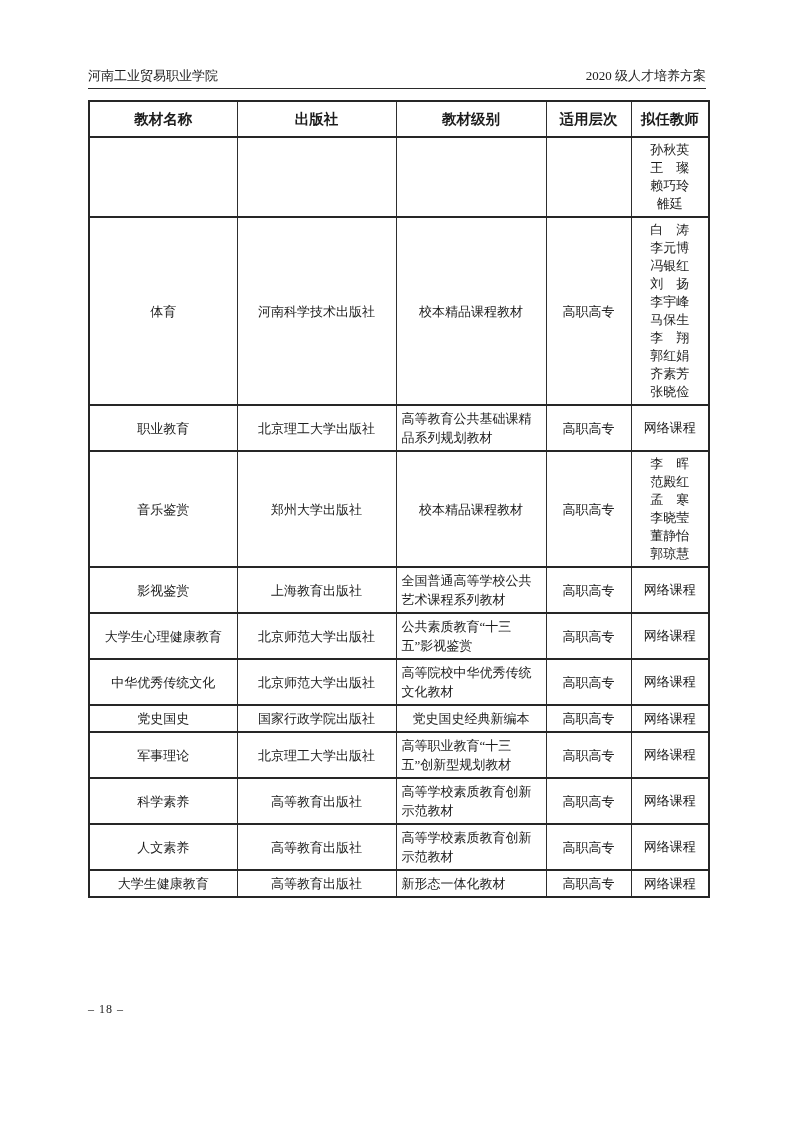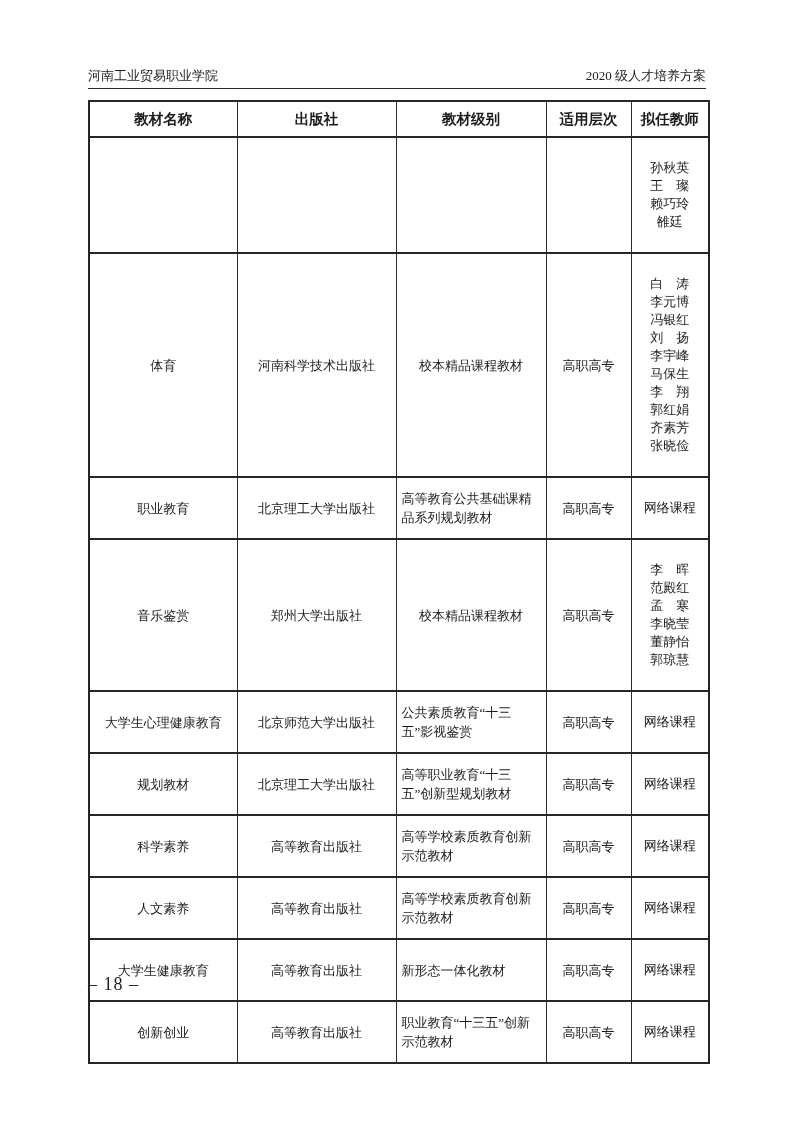--- a/index.html
+++ b/index.html
@@ -56,27 +56,27 @@
     padding: 4px;
   }
   td {
     font-size: 13px;
     line-height: 19px;
     padding: 3px 5px;
     height: 24px;
   }
   td.align-left { text-align: left; }
   td.align-center { text-align: center; }
-  td[data-name="cell-teachers"] { padding: 21px 2px; }
+  td[data-name="cell-teachers"] { padding: 3px 2px; }
   td[data-name="cell-teachers"] div { line-height: 18px; }
   .doc-footer {
     position: absolute;
     left: 88px;
-    top: 974px;
-    font-size: 18px;
+    top: 1002px;
+    font-size: 12px;
     letter-spacing: 1px;
   }
 </style>
 </head>
 <body>
 
 <div class="page" data-name="document-page">
 
   <div class="doc-header" data-name="document-header">
     <span data-name="school-name">河南工业贸易职业学院</span>
@@ -148,30 +148,57 @@
           <td data-name="cell-teachers">
             <div data-name="teacher-name">李　晖</div>
             <div data-name="teacher-name">范殿红</div>
             <div data-name="teacher-name">孟　寒</div>
             <div data-name="teacher-name">李晓莹</div>
             <div data-name="teacher-name">董静怡</div>
             <div data-name="teacher-name">郭琼慧</div>
           </td>
         </tr>
         <tr data-name="table-row">
+          <td data-name="cell-textbook-name">影视鉴赏</td>
+          <td data-name="cell-publisher">上海教育出版社</td>
+          <td data-name="cell-level" class="align-left">全国普通高等学校公共艺术课程系列教材</td>
+          <td data-name="cell-audience">高职高专</td>
+          <td data-name="cell-teachers">
+            <div data-name="teacher-name">网络课程</div>
+          </td>
+        </tr>
+        <tr data-name="table-row">
           <td data-name="cell-textbook-name">大学生心理健康教育</td>
           <td data-name="cell-publisher">北京师范大学出版社</td>
           <td data-name="cell-level" class="align-left">公共素质教育“十三五”影视鉴赏</td>
           <td data-name="cell-audience">高职高专</td>
           <td data-name="cell-teachers">
             <div data-name="teacher-name">网络课程</div>
           </td>
         </tr>
         <tr data-name="table-row">
-          <td data-name="cell-textbook-name">规划教材</td>
+          <td data-name="cell-textbook-name">中华优秀传统文化</td>
+          <td data-name="cell-publisher">北京师范大学出版社</td>
+          <td data-name="cell-level" class="align-left">高等院校中华优秀传统文化教材</td>
+          <td data-name="cell-audience">高职高专</td>
+          <td data-name="cell-teachers">
+            <div data-name="teacher-name">网络课程</div>
+          </td>
+        </tr>
+        <tr data-name="table-row">
+          <td data-name="cell-textbook-name">党史国史</td>
+          <td data-name="cell-publisher">国家行政学院出版社</td>
+          <td data-name="cell-level" class="align-center">党史国史经典新编本</td>
+          <td data-name="cell-audience">高职高专</td>
+          <td data-name="cell-teachers">
+            <div data-name="teacher-name">网络课程</div>
+          </td>
+        </tr>
+        <tr data-name="table-row">
+          <td data-name="cell-textbook-name">军事理论</td>
           <td data-name="cell-publisher">北京理工大学出版社</td>
           <td data-name="cell-level" class="align-left">高等职业教育“十三五”创新型规划教材</td>
           <td data-name="cell-audience">高职高专</td>
           <td data-name="cell-teachers">
             <div data-name="teacher-name">网络课程</div>
           </td>
         </tr>
         <tr data-name="table-row">
           <td data-name="cell-textbook-name">科学素养</td>
           <td data-name="cell-publisher">高等教育出版社</td>
@@ -192,27 +219,18 @@
         </tr>
         <tr data-name="table-row">
           <td data-name="cell-textbook-name">大学生健康教育</td>
           <td data-name="cell-publisher">高等教育出版社</td>
           <td data-name="cell-level" class="align-left">新形态一体化教材</td>
           <td data-name="cell-audience">高职高专</td>
           <td data-name="cell-teachers">
             <div data-name="teacher-name">网络课程</div>
           </td>
         </tr>
-        <tr data-name="table-row">
-          <td data-name="cell-textbook-name">创新创业</td>
-          <td data-name="cell-publisher">高等教育出版社</td>
-          <td data-name="cell-level" class="align-left">职业教育“十三五”创新示范教材</td>
-          <td data-name="cell-audience">高职高专</td>
-          <td data-name="cell-teachers">
-            <div data-name="teacher-name">网络课程</div>
-          </td>
-        </tr>
       </tbody>
   </table>
 
   <div class="doc-footer" data-name="page-number">– 18 –</div>
 
 </div>
 
 </body></html>

